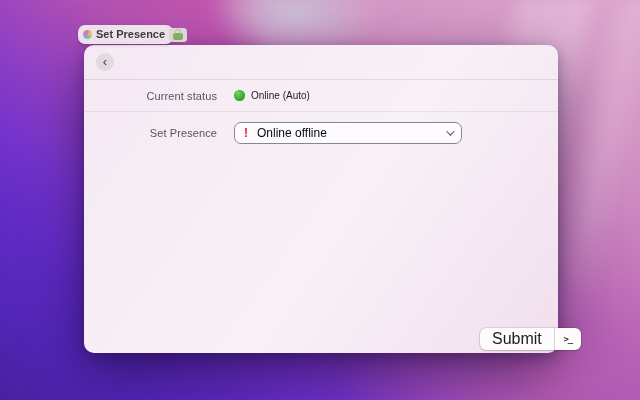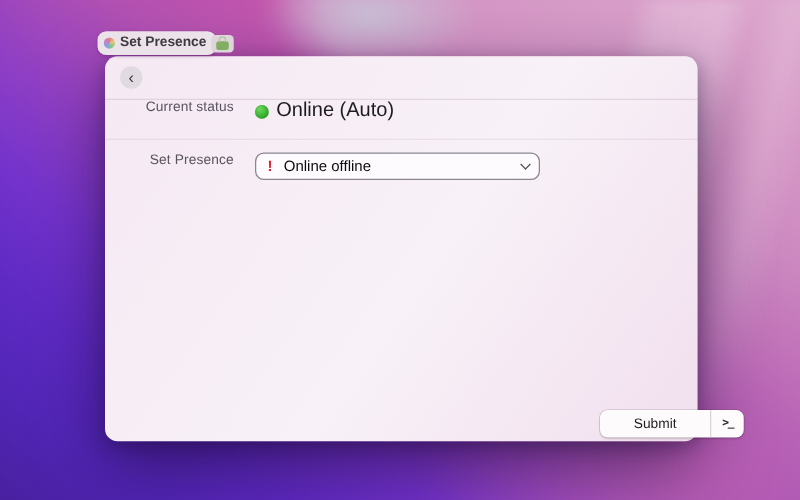--- a/index.html
+++ b/index.html
@@ -76,35 +76,35 @@
     border-bottom:1px solid rgba(70,40,70,.12);box-sizing:border-box;
   }
   .back-button{
     width:18px;height:18px;border-radius:50%;background:#e2dae1;
     display:flex;align-items:center;justify-content:center;
     color:#3a3a3c;font-size:13px;line-height:1;cursor:default;user-select:none;
     padding-bottom:1px;box-sizing:border-box;
   }
 
   .form{position:relative;}
-  .row{display:flex;align-items:flex-start;}
+  .row{display:flex;align-items:center;padding-left:30px;}
   .row-label{
     width:103px;text-align:right;font-size:11px;color:#585460;flex:0 0 auto;letter-spacing:.1px;
   }
   .row-content{margin-left:17px;display:flex;align-items:center;}
   .row-status{height:31px;}
   .row-sep{border-bottom:1px solid rgba(70,40,70,.08);}
   .row-presence{padding-top:10px;}
 
   .status-dot{
     width:11px;height:11px;border-radius:50%;margin-right:6px;
     background:radial-gradient(circle at 35% 28%,#6fda5b 0%,#3bb232 55%,#2a9426 100%);
     box-shadow:inset 0 0 1px rgba(0,60,0,.4);
   }
-  .status-value{font-size:16px;color:#1c1c1e;}
+  .status-value{font-size:10px;color:#1c1c1e;}
 
   .select{
     width:228px;height:22px;box-sizing:border-box;
     background:rgba(255,253,255,.85);
     border:1px solid #8b8591;border-radius:7px;
     display:flex;align-items:center;padding:0 9px;cursor:default;
   }
   .warn-glyph{color:#d9252b;font-weight:700;font-size:12px;margin-right:9px;}
   .select-value{font-size:12px;color:#0b0b0c;}
   .chevron-down{
@@ -112,22 +112,22 @@
     border-right:1.5px solid #4c4c50;border-bottom:1.5px solid #4c4c50;
     transform:rotate(45deg) translateY(-2px);
   }
 
   .split-button{
     position:absolute;left:396px;top:283px;height:22px;display:flex;align-items:stretch;
     background:#fdfbfc;border-radius:6px;overflow:hidden;
     box-shadow:0 0 0 .5px rgba(0,0,0,.18),0 1px 2px rgba(0,0,0,.15);
   }
   .submit-seg{
-    padding:0 27px;display:flex;align-items:center;
-    font-size:11px;color:#1d1d1f;white-space:nowrap;cursor:default;
+    padding:0 12px;display:flex;align-items:center;
+    font-size:16px;color:#1d1d1f;white-space:nowrap;cursor:default;
   }
   .seg-divider{width:1px;background:#d9d2d8;}
   .term-seg{
     width:26px;display:flex;align-items:center;justify-content:center;cursor:default;
     font-family:"DejaVu Sans Mono",monospace;font-size:9px;font-weight:700;color:#2b2b2e;letter-spacing:-1px;
   }
 </style>
 </head>
 <body>
 

